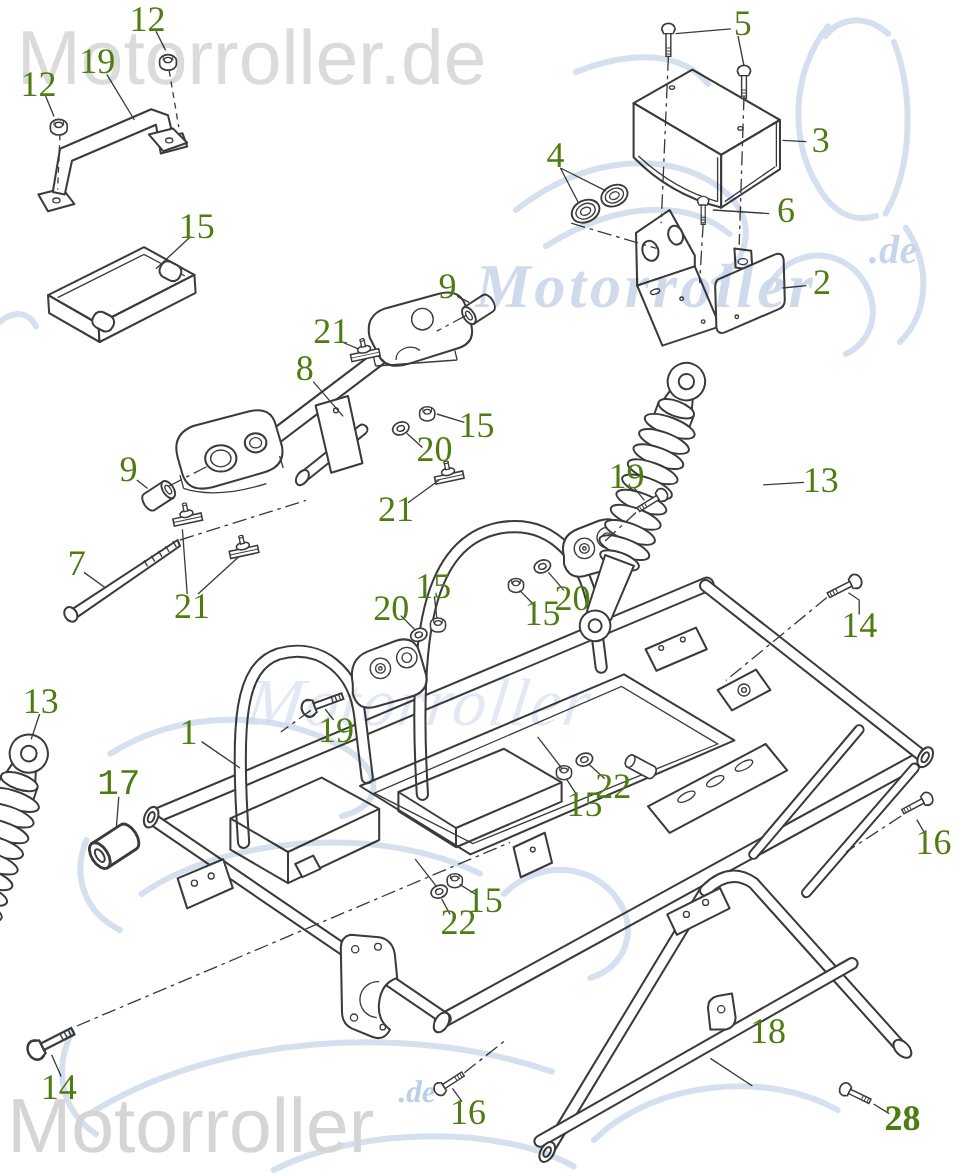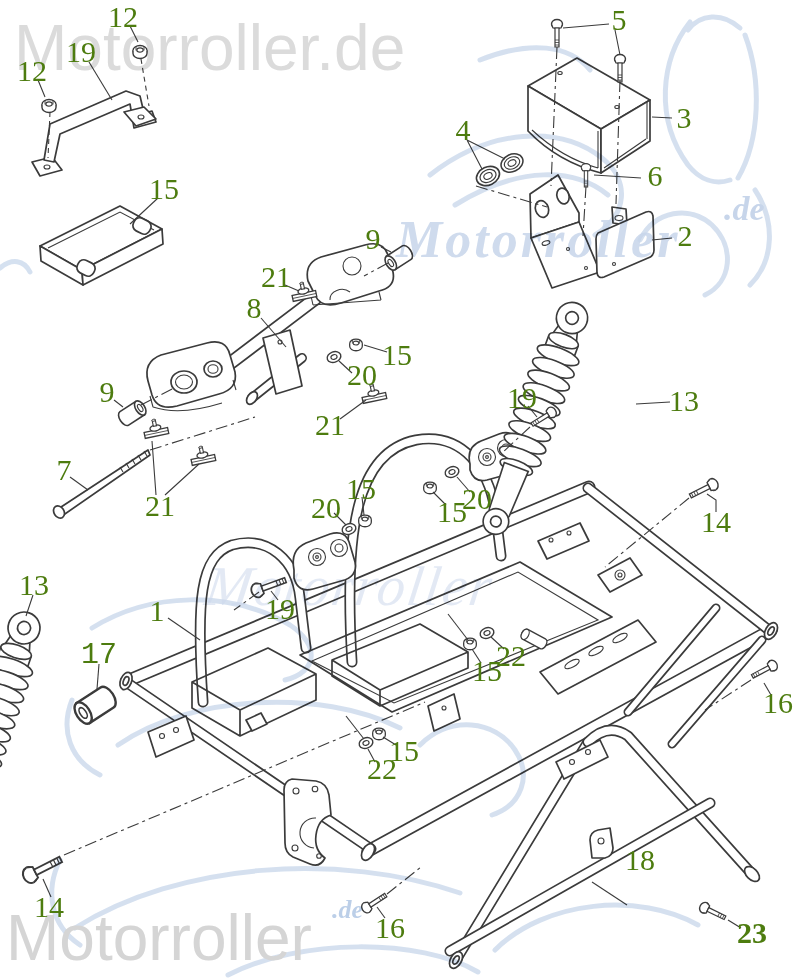--- a/index.html
+++ b/index.html
@@ -442,16 +442,16 @@
       <div class="part-label" style="left: 99px; top: 655px; font-family: Liberation Mono, monospace;">17</div>
       <div class="part-label" style="left: 511px; top: 656px;">22</div>
       <div class="part-label" style="left: 487px; top: 671px;">15</div>
       <div class="part-label" style="left: 778px; top: 703px;">16</div>
       <div class="part-label" style="left: 404px; top: 751px;">15</div>
       <div class="part-label" style="left: 382px; top: 769px;">22</div>
       <div class="part-label" style="left: 716px; top: 522px;">14</div>
       <div class="part-label" style="left: 49px; top: 907px;">14</div>
       <div class="part-label" style="left: 390px; top: 928px;">16</div>
       <div class="part-label" style="left: 640px; top: 860px;">18</div>
-      <div class="part-label bold" style="left: 752px; top: 933px;">23</div>
+      <div class="part-label bold" style="left: 752px; top: 933px;">28</div>
     </div>
 
 </div>
 
 </body></html>

